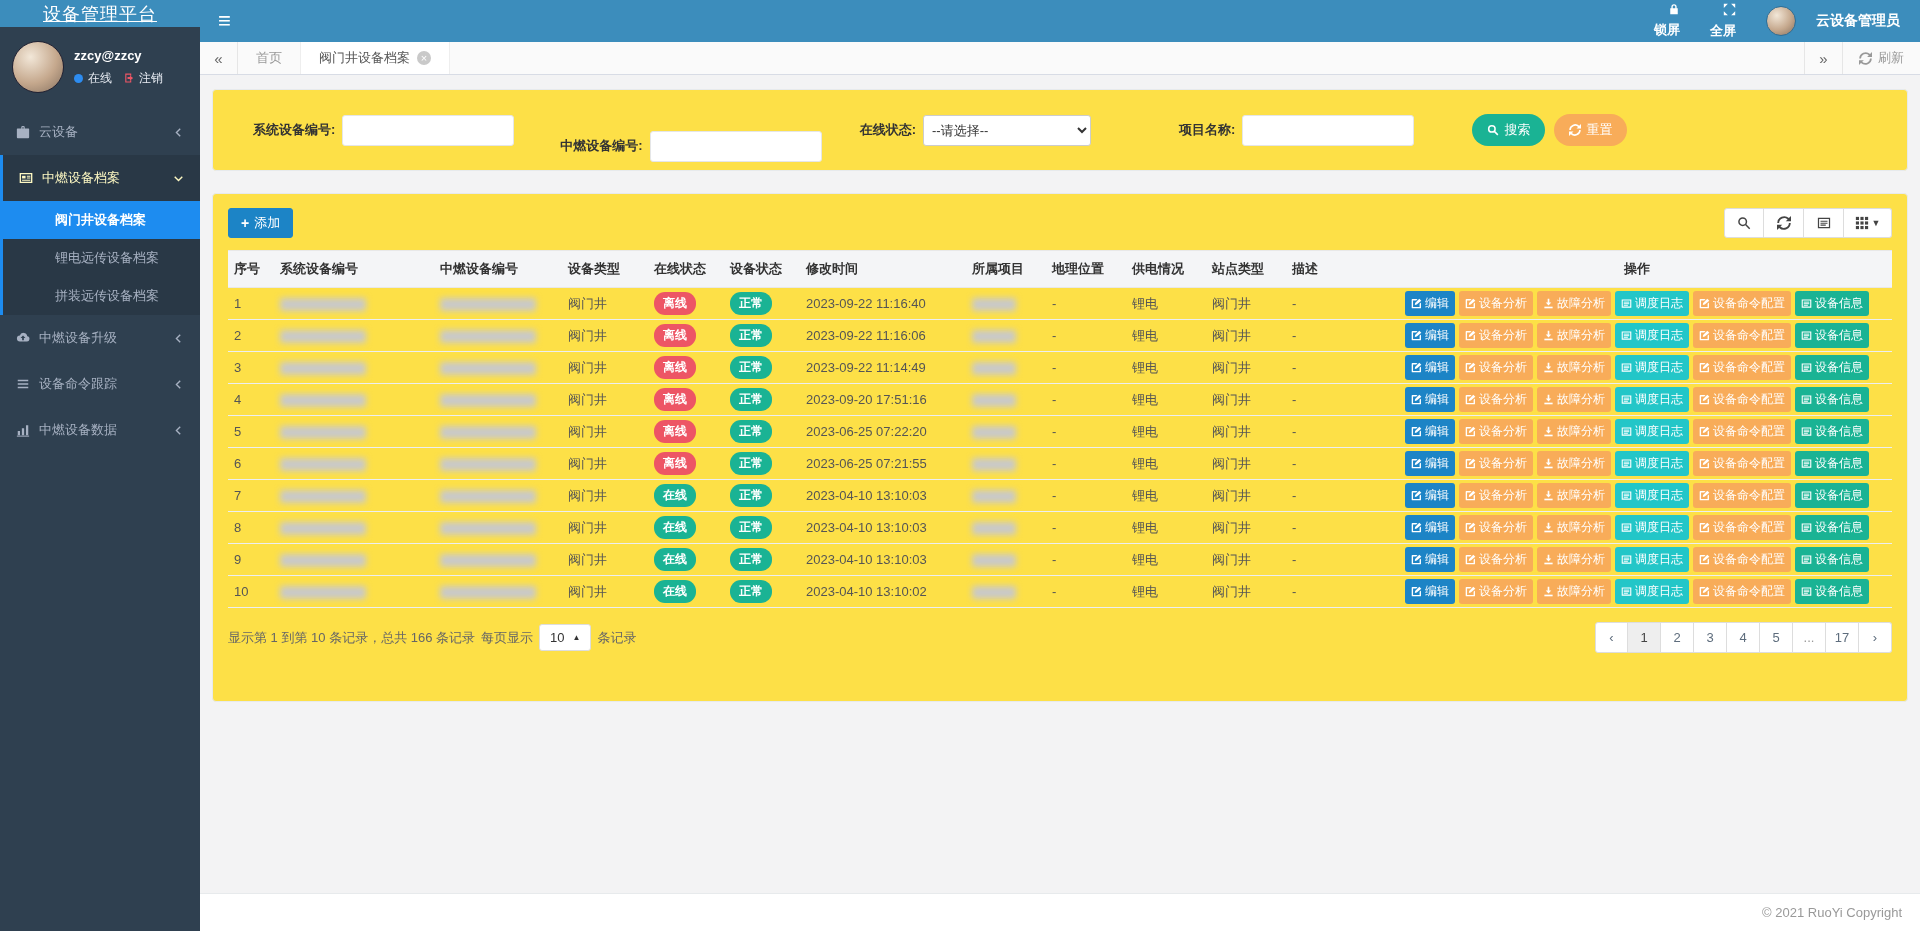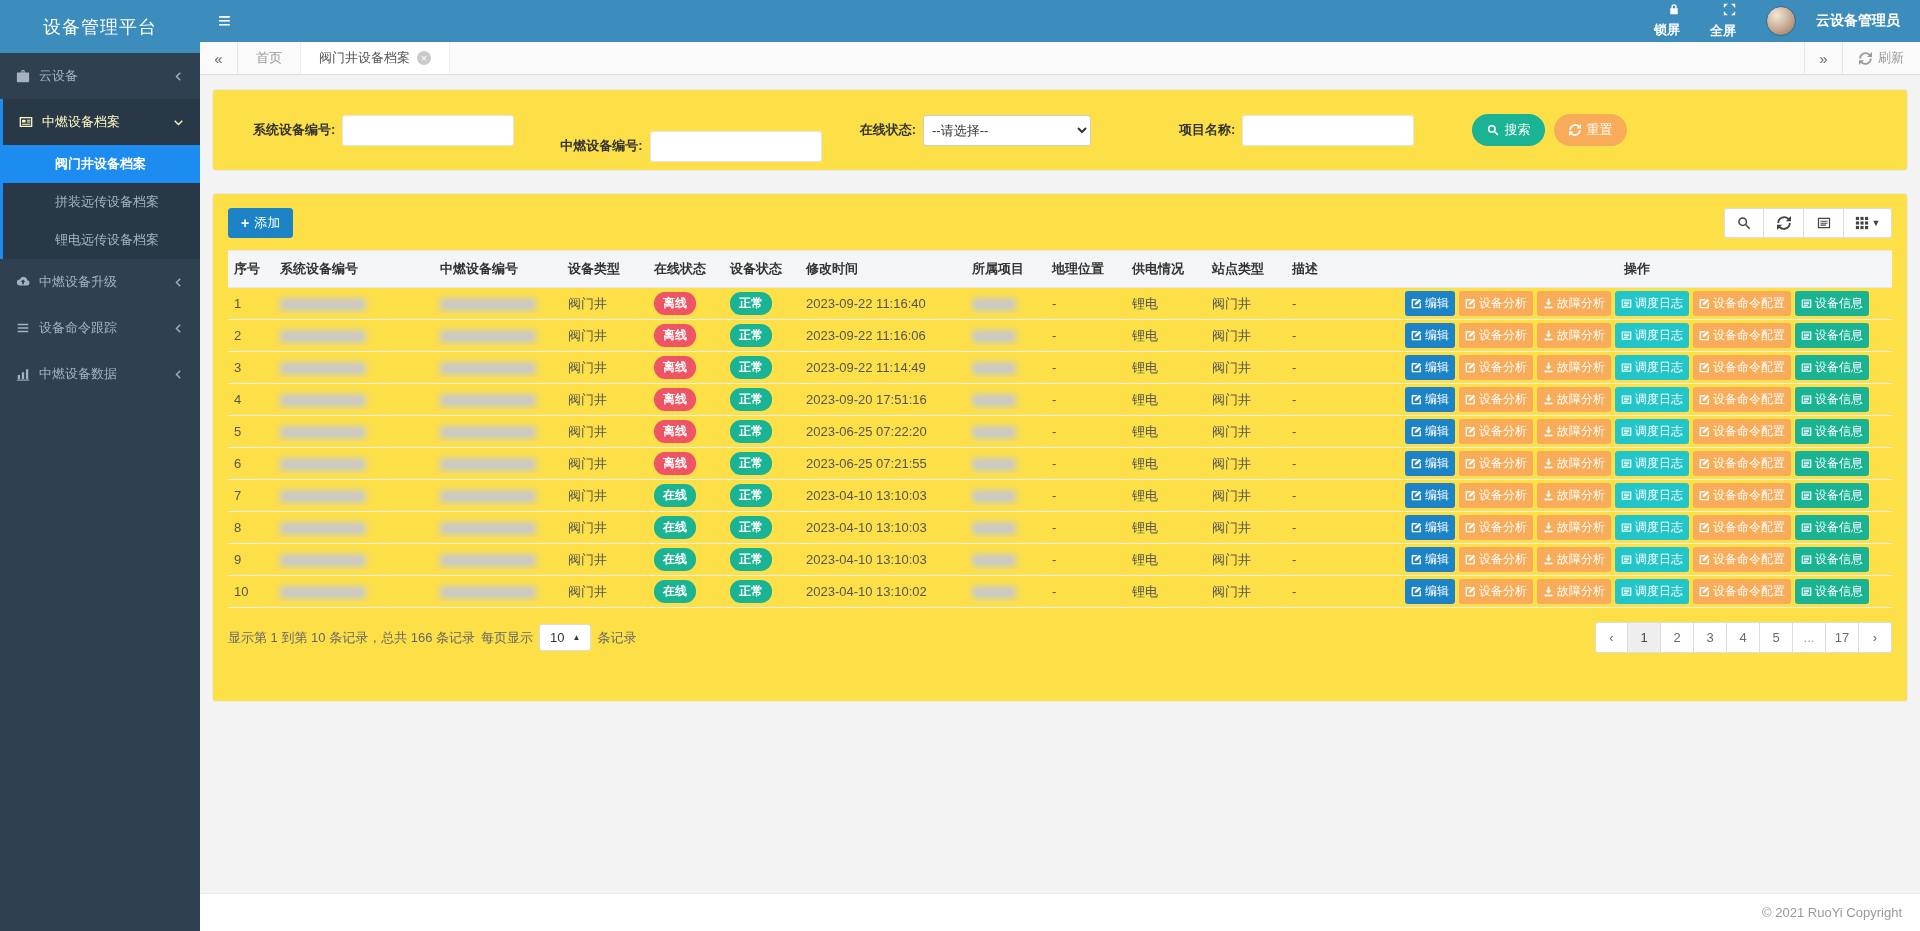--- a/index.html
+++ b/index.html
@@ -2,21 +2,21 @@
 <html><head>
 <meta charset="utf-8">
 <style>
   * { margin:0; padding:0; box-sizing:border-box; }
   html,body { width:1920px; height:931px; overflow:hidden; }
   body { font-family:"Liberation Sans","DejaVu Sans",sans-serif; font-size:13px; color:#555; background:#f3f3f4; }
   .app { display:flex; width:1920px; height:931px; }
 
   
   .sidebar { width:200px; min-width:200px; height:100%; background:#2f4050; display:flex; flex-direction:column; }
-  .logo { height:53px; background:#3c8dbc; color:#fff; font-size:18px; letter-spacing:1px; display:flex; align-items:center; justify-content:center; }
+  .logo { height:27px; background:#3c8dbc; color:#fff; font-size:18px; letter-spacing:1px; display:flex; align-items:center; justify-content:center;text-decoration:underline; }
   .user-panel { display:flex; align-items:center; padding:14px 10px 16px 12px; gap:10px; }
   .avatar-lg { width:52px; height:52px; border-radius:50%; background:radial-gradient(circle at 35% 30%, #f2e7d8, #c5a88d 55%, #84705f); border:1px solid #223; }
   .user-name { color:#fff; font-weight:bold; font-size:13px; margin-bottom:7px; }
   .user-status { display:flex; align-items:center; gap:5px; color:#e8ecf3; font-size:12px; }
   .dot { width:9px; height:9px; border-radius:50%; background:#2d8cf0; display:inline-block; }
   .logout { display:inline-flex; align-items:center; gap:4px; color:#e8ecf3; margin-left:6px; cursor:pointer; }
   .logout svg { color:#ed5565; }
 
   .menu { flex:1; }
   .menu-item { display:flex; align-items:center; gap:9px; padding:14px 16px; color:#a7b1c2; font-size:13px; cursor:pointer; }
@@ -99,20 +99,37 @@
   .footer { height:38px; background:#fff; border-top:1px solid #e7eaec; display:flex; align-items:center; justify-content:flex-end; padding-right:18px; color:#999; font-size:13px; }
 </style>
 </head>
 <body>
 
 <div class="app">
 
   <aside class="sidebar">
     <div class="logo">设备管理平台</div>
 
+    <div class="user-panel">
+      <div class="avatar-lg"></div>
+      <div>
+        <div class="user-name">zzcy@zzcy</div>
+        <div class="user-status">
+          <span class="dot"></span>
+          <span>在线</span>
+          <span class="logout">
+            <svg viewBox="0 0 16 16" width="12" height="12">
+                <path fill="currentColor" d="M11 2H3v12h8v-3h-1.5v1.5H4.5v-9h5V5H11V2z"></path>
+                <path fill="currentColor" d="M9.2 4.5L13.5 8l-4.3 3.5V9.2H6V6.8h3.2V4.5z"></path>
+              </svg>
+            <span>注销</span>
+          </span>
+        </div>
+      </div>
+    </div>
 
     <nav class="menu">
       <div class="menu-item">
         <svg class="mi" viewBox="0 0 16 16">
             <path fill="currentColor" d="M6 4V2.5A1.5 1.5 0 0 1 7.5 1h1A1.5 1.5 0 0 1 10 2.5V4h4.5a.5.5 0 0 1 .5.5V14a1 1 0 0 1-1 1H2a1 1 0 0 1-1-1V4.5a.5.5 0 0 1 .5-.5H6zm1.3 0h1.4V2.5H7.3V4z"></path>
           </svg>
         <span>云设备</span>
         <svg class="chev" viewBox="0 0 16 16">
             <path fill="none" stroke="currentColor" stroke-width="2" d="M10.5 2.5L5 8l5.5 5.5"></path>
           </svg>
@@ -125,22 +142,22 @@
               <path fill="currentColor" d="M3.5 5.5h4v3h-4z"></path>
               <path stroke="currentColor" stroke-width="1.2" d="M9 6h4M9 8h4M3.5 10.5h9.5" fill="none"></path>
             </svg>
           <span>中燃设备档案</span>
           <svg class="chev" viewBox="0 0 16 16">
               <path fill="none" stroke="currentColor" stroke-width="2" d="M2.5 5.5L8 11l5.5-5.5"></path>
             </svg>
         </div>
         <div class="submenu">
           <div class="submenu-item active">阀门井设备档案</div>
+          <div class="submenu-item">锂电远传设备档案</div>
           <div class="submenu-item">拼装远传设备档案</div>
-          <div class="submenu-item">锂电远传设备档案</div>
         </div>
       </div>
 
       <div class="menu-item">
         <svg class="mi" viewBox="0 0 16 16">
             <path fill="currentColor" d="M12.8 6.1a4.3 4.3 0 0 0-8.4-.9A3.4 3.4 0 0 0 4.5 12H12a2.9 2.9 0 0 0 .8-5.9zM8 5l2.8 3H9v2.6H7V8H5.2L8 5z"></path>
           </svg>
         <span>中燃设备升级</span>
         <svg class="chev" viewBox="0 0 16 16">
             <path fill="none" stroke="currentColor" stroke-width="2" d="M10.5 2.5L5 8l5.5 5.5"></path>

